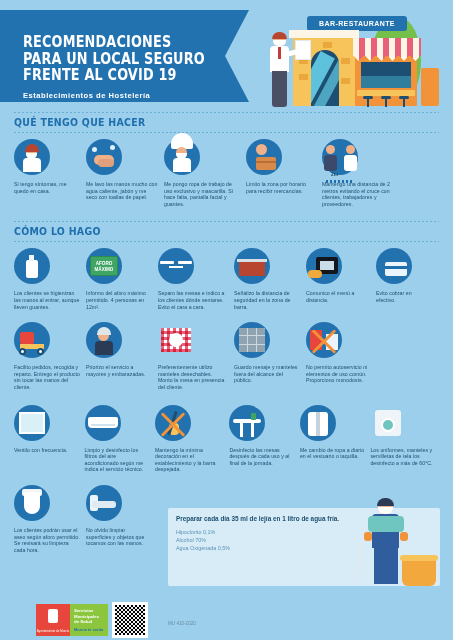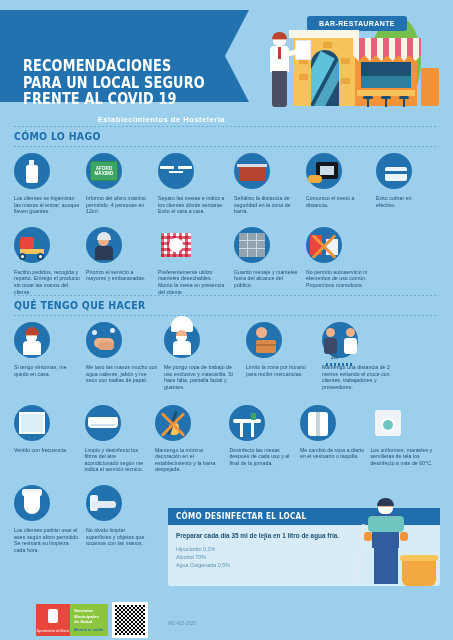--- a/index.html
+++ b/index.html
@@ -15,31 +15,30 @@
   .header { position: relative; height: 112px; }
   .banner {
     position: absolute; left: 0; top: 10px; width: 225px; height: 92px;
     background: #2272b0;
   }
   .banner:after {
     content: ""; position: absolute; left: 225px; top: 0;
     border-top: 46px solid #2272b0; border-bottom: 46px solid #2272b0;
     border-right: 24px solid transparent;
   }
-  .banner-inner { padding: 24px 0 0 23px; position: relative; z-index: 3; margin-top: 24px; }
+  .banner-inner { padding: 24px 0 0 23px; position: relative; z-index: 3; }
   .banner h1 {
     color: #fff; font-size: 15.5px; line-height: 16.5px;
     font-weight: bold; letter-spacing: .2px;
     font-family: "DejaVu Sans Condensed", "Liberation Sans Narrow", "Liberation Sans", sans-serif;
     transform: scaleX(.92); transform-origin: left center;
   }
   .banner .sub {
     color: #fff; font-size: 7.6px; font-weight: bold; margin-top: 7px;
     letter-spacing: .5px;
-    text-align: right;
   }
 
   
   .shop { position: absolute; right: 8px; top: 12px; width: 180px; height: 100px; }
   .leaf { position: absolute; right: 24px; top: 6px; width: 52px; height: 86px;
     background: #74c04a; border-radius: 50% 40% 45% 55% / 60% 50% 50% 40%; }
   .shop-sign {
     position: absolute; left: 42px; top: 4px; width: 100px; height: 15px;
     background: #2272b0; border-radius: 3px; color: #fff;
     font-size: 7px; font-weight: bold; text-align: center; line-height: 15px;
@@ -276,20 +275,75 @@
         <div class="w-hair"></div>
         <div class="w-mask"></div>
         <div class="w-body"></div>
         <div class="w-tie"></div>
         <div class="w-arm"></div>
         <div class="w-legs"></div>
       </div>
     </div>
   </div>
 
+  <div class="section">
+    <div class="sec-head">
+      <div class="rule-top"></div>
+      <div class="title">QUÉ TENGO QUE HACER</div>
+      <div class="rule-bot"></div>
+    </div>
+    <div class="row">
+      <div class="item" style="width:72px">
+        <div class="circle">
+          <div class="ic person-body"></div>
+          <div class="ic person-head"></div>
+          <div class="ic person-hair"></div>
+          <div class="ic mask"></div>
+        </div>
+        <div class="cap">Si tengo síntomas, me quedo en casa.</div>
+      </div>
+      <div class="item" style="width:78px">
+        <div class="circle">
+          <div class="ic hand"></div>
+          <div class="ic hand2"></div>
+          <div class="ic bubble" style="left:6px;top:8px;"></div>
+          <div class="ic bubble" style="left:24px;top:6px;"></div>
+        </div>
+        <div class="cap">Me lavo las manos mucho con agua caliente, jabón y me seco con toallas de papel.</div>
+      </div>
+      <div class="item" style="width:82px">
+        <div class="circle">
+          <div class="ic chefhat"></div>
+          <div class="ic person-head"></div>
+          <div class="ic mask"></div>
+          <div class="ic person-body"></div>
+        </div>
+        <div class="cap">Me pongo ropa de trabajo de uso exclusivo y mascarilla. Si hace falta, pantalla facial y guantes.</div>
+      </div>
+      <div class="item" style="width:76px">
+        <div class="circle">
+          <div class="ic person-head" style="left:10px;top:5px;"></div>
+          <div class="ic box"></div>
+        </div>
+        <div class="cap">Limito la zona por horario para recibir mercancías.</div>
+      </div>
+      <div class="item" style="width:78px">
+        <div class="circle">
+          <div class="ic person-head" style="left:4px;top:6px;width:9px;height:9px;"></div>
+          <div class="ic person-head" style="left:24px;top:6px;width:9px;height:9px;"></div>
+          <div class="ic" style="left:2px;top:16px;width:13px;height:16px;background:#3b4a6b;border-radius:3px;"></div>
+          <div class="ic" style="left:22px;top:16px;width:13px;height:16px;background:#fff;border-radius:3px;"></div>
+          <div class="ruler"></div>
+          <div class="dist-badge">2m</div>
+        </div>
+        <div class="cap" style="margin-top:5px">Mantengo una distancia de 2 metros evitando el cruce con clientes, trabajadores y proveedores.</div>
+      </div>
+    </div>
+  </div>
+
   <div class="section" style="margin-top:14px">
     <div class="sec-head">
       <div class="rule-top"></div>
       <div class="title">CÓMO LO HAGO</div>
       <div class="rule-bot"></div>
     </div>
 
     <div class="row">
       <div class="item" style="width:72px">
         <div class="circle">
@@ -385,75 +439,20 @@
         <div class="circle">
           <div class="ic" style="left:4px;top:8px;width:12px;height:20px;background:#e8463c;"></div>
           <div class="ic" style="left:20px;top:12px;width:12px;height:16px;background:#eaf4fa;"></div>
           <div class="xcross"></div>
         </div>
         <div class="cap">No permito autoservicio ni elementos de uso común. Proporciono monodosis.</div>
       </div>
     </div>
   </div>
 
-  <div class="section">
-    <div class="sec-head">
-      <div class="rule-top"></div>
-      <div class="title">QUÉ TENGO QUE HACER</div>
-      <div class="rule-bot"></div>
-    </div>
-    <div class="row">
-      <div class="item" style="width:72px">
-        <div class="circle">
-          <div class="ic person-body"></div>
-          <div class="ic person-head"></div>
-          <div class="ic person-hair"></div>
-          <div class="ic mask"></div>
-        </div>
-        <div class="cap">Si tengo síntomas, me quedo en casa.</div>
-      </div>
-      <div class="item" style="width:78px">
-        <div class="circle">
-          <div class="ic hand"></div>
-          <div class="ic hand2"></div>
-          <div class="ic bubble" style="left:6px;top:8px;"></div>
-          <div class="ic bubble" style="left:24px;top:6px;"></div>
-        </div>
-        <div class="cap">Me lavo las manos mucho con agua caliente, jabón y me seco con toallas de papel.</div>
-      </div>
-      <div class="item" style="width:82px">
-        <div class="circle">
-          <div class="ic chefhat"></div>
-          <div class="ic person-head"></div>
-          <div class="ic mask"></div>
-          <div class="ic person-body"></div>
-        </div>
-        <div class="cap">Me pongo ropa de trabajo de uso exclusivo y mascarilla. Si hace falta, pantalla facial y guantes.</div>
-      </div>
-      <div class="item" style="width:76px">
-        <div class="circle">
-          <div class="ic person-head" style="left:10px;top:5px;"></div>
-          <div class="ic box"></div>
-        </div>
-        <div class="cap">Limito la zona por horario para recibir mercancías.</div>
-      </div>
-      <div class="item" style="width:78px">
-        <div class="circle">
-          <div class="ic person-head" style="left:4px;top:6px;width:9px;height:9px;"></div>
-          <div class="ic person-head" style="left:24px;top:6px;width:9px;height:9px;"></div>
-          <div class="ic" style="left:2px;top:16px;width:13px;height:16px;background:#3b4a6b;border-radius:3px;"></div>
-          <div class="ic" style="left:22px;top:16px;width:13px;height:16px;background:#fff;border-radius:3px;"></div>
-          <div class="ruler"></div>
-          <div class="dist-badge">2m</div>
-        </div>
-        <div class="cap" style="margin-top:5px">Mantengo una distancia de 2 metros evitando el cruce con clientes, trabajadores y proveedores.</div>
-      </div>
-    </div>
-  </div>
-
   <div class="section" style="margin-top:14px">
 
     <div class="row">
       <div class="item" style="width:72px">
         <div class="circle">
           <div class="ic window-ic"></div>
         </div>
         <div class="cap">Ventilo con frecuencia.</div>
       </div>
       <div class="item" style="width:72px">
@@ -507,21 +506,20 @@
         <div class="circle">
           <div class="ic handle2"></div>
           <div class="ic handle"></div>
         </div>
         <div class="cap">No olvido limpiar superficies y objetos que tocamos con las manos.</div>
       </div>
     </div>
   </div>
 
   <div class="panel">
-    <div class="panel-head">CÓMO DESINFECTAR EL LOCAL</div>
     <div class="panel-body">
       <div class="panel-lead">Preparar cada día 35 ml de lejía en 1 litro de agua fría.</div>
       <div class="panel-li">Hipoclorito 0,1%</div>
       <div class="panel-li">Alcohol 70%</div>
       <div class="panel-li">Agua Oxigenada 0,5%</div>
     </div>
     <div class="cleaner">
       <div class="mop"></div>
       <div class="cl-head"></div>
       <div class="cl-hair"></div>

